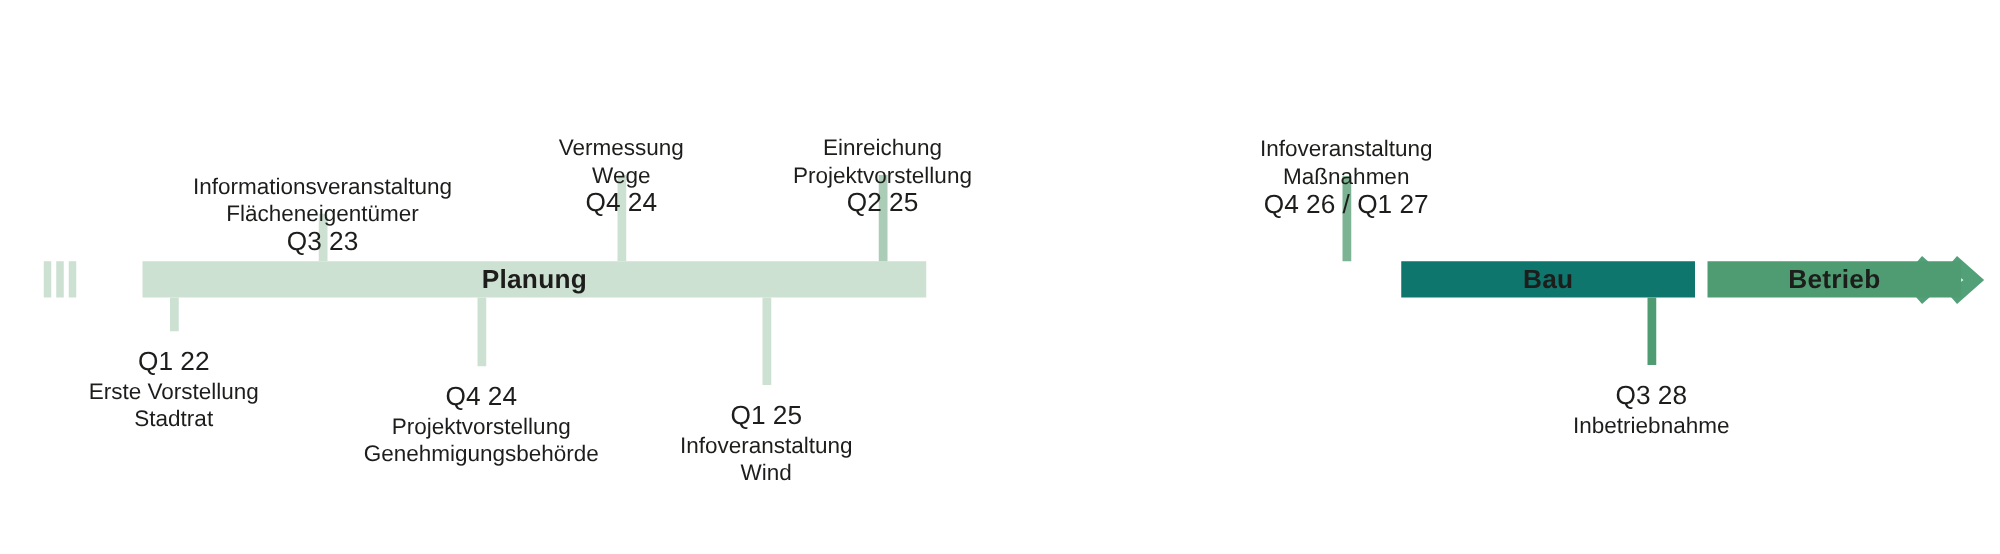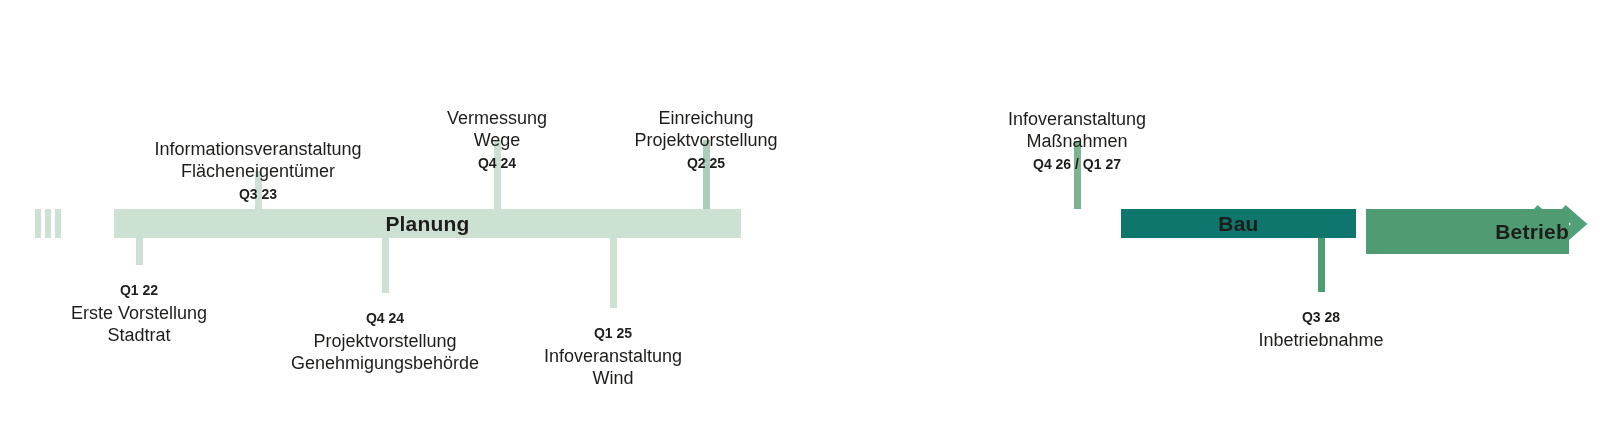--- a/index.html
+++ b/index.html
@@ -44,22 +44,22 @@
     text-align: center;
     font-size: 18px;
     line-height: 22px;
     white-space: nowrap;
   }
   .ms-text.above {
     justify-content: flex-end;
     margin-top: 44px;
   }
   .ms-quarter {
-    font-weight: 700;
-    font-size: 14px;
+    font-weight: 400;
+    font-size: 21px;
     line-height: 24px;
   }
   .chevrons {
     position: absolute;
   }
 </style>
 </head>
 <body>
 
 <div class="canvas" id="cv">
@@ -69,21 +69,21 @@
   </svg>
 <div class="mark" style="left: 35px; top: 209px; width: 6px; height: 29px; background: rgb(205, 225, 211);"></div>
     <div class="mark" style="left: 45px; top: 209px; width: 6px; height: 29px; background: rgb(205, 225, 211);"></div>
     <div class="mark" style="left: 55px; top: 209px; width: 6px; height: 29px; background: rgb(205, 225, 211);"></div>
     <div class="phase" style="left: 66px; top: 209px; width: 627px; height: 29px; background: rgb(205, 225, 211);">
       <span class="phase-label">Planung</span>
     </div>
     <div class="phase" style="left: 1073px; top: 209px; width: 235px; height: 29px; background: #0f766e;">
       <span class="phase-label">Bau</span>
     </div>
-    <div class="phase" style="left: 1318px; top: 209px; width: 203px; height: 45px; background: rgb(79, 156, 114); justify-content: flex-end;">
+    <div class="phase" style="left: 1318px; top: 209px; width: 203px; height: 29px; background: rgb(79, 156, 114);">
       <span class="phase-label">Betrieb</span>
     </div>
     <div class="tick" style="left: 254.5px; top: 171px; height: 38px; background: rgb(205, 225, 211);"></div>
     <div class="ms-text above" style="left: 83px; width: 350px; top: 0px; height: 162px;">
       <span>Informationsveranstaltung</span>
       <span>Flächeneigentümer</span>
       <span class="ms-quarter">Q3 23</span>
     </div>
     <div class="tick" style="left: 493.5px; top: 140px; height: 69px; background: rgb(205, 225, 211);"></div>
     <div class="ms-text above" style="left: 322px; width: 350px; top: 0px; height: 131px;">

